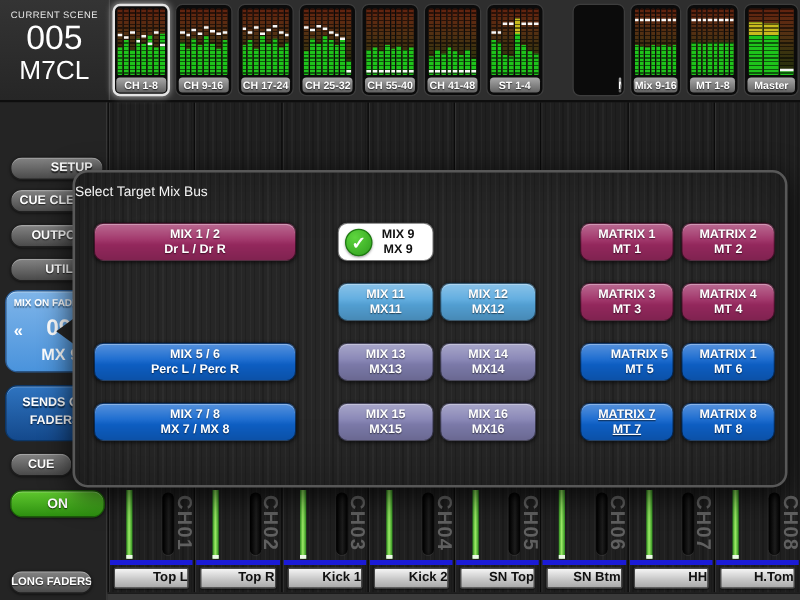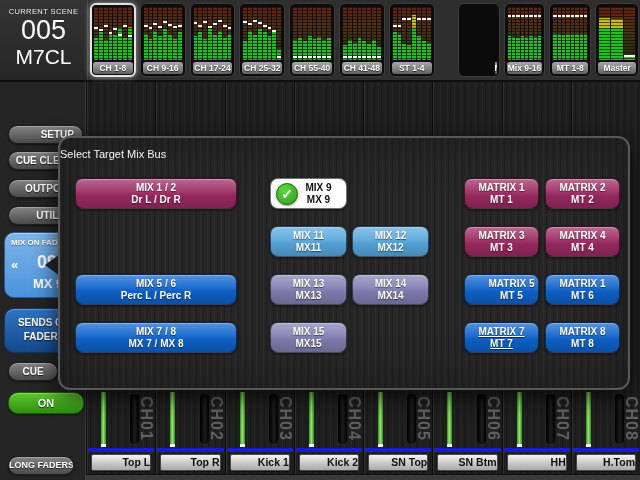--- a/index.html
+++ b/index.html
@@ -740,20 +740,24 @@
         <div>MT 6</div>
       </div>
       <div class="busbtn" style="left: 15px; top: 184px; width: 162px; background-color: rgb(14, 99, 205);">
         <div>MIX 7 / 8</div>
         <div>MX 7 / MX 8</div>
       </div>
       <div class="busbtn" style="left: 210px; top: 184px; width: 77px; background-color: rgb(130, 128, 178);">
         <div>MIX 15</div>
         <div>MX15</div>
       </div>
+      <div class="busbtn" style="left: 292px; top: 184px; width: 77px; background-color: rgb(130, 128, 178);">
+        <div>MIX 16</div>
+        <div>MX16</div>
+      </div>
       <div class="busbtn" style="left: 404px; top: 184px; width: 75px; background-color: rgb(14, 99, 205); text-decoration: underline;">
         <div>MATRIX 7</div>
         <div>MT 7</div>
       </div>
       <div class="busbtn" style="left: 485px; top: 184px; width: 75px; background-color: rgb(14, 99, 205);">
         <div>MATRIX 8</div>
         <div>MT 8</div>
       </div>
     </div>
 

